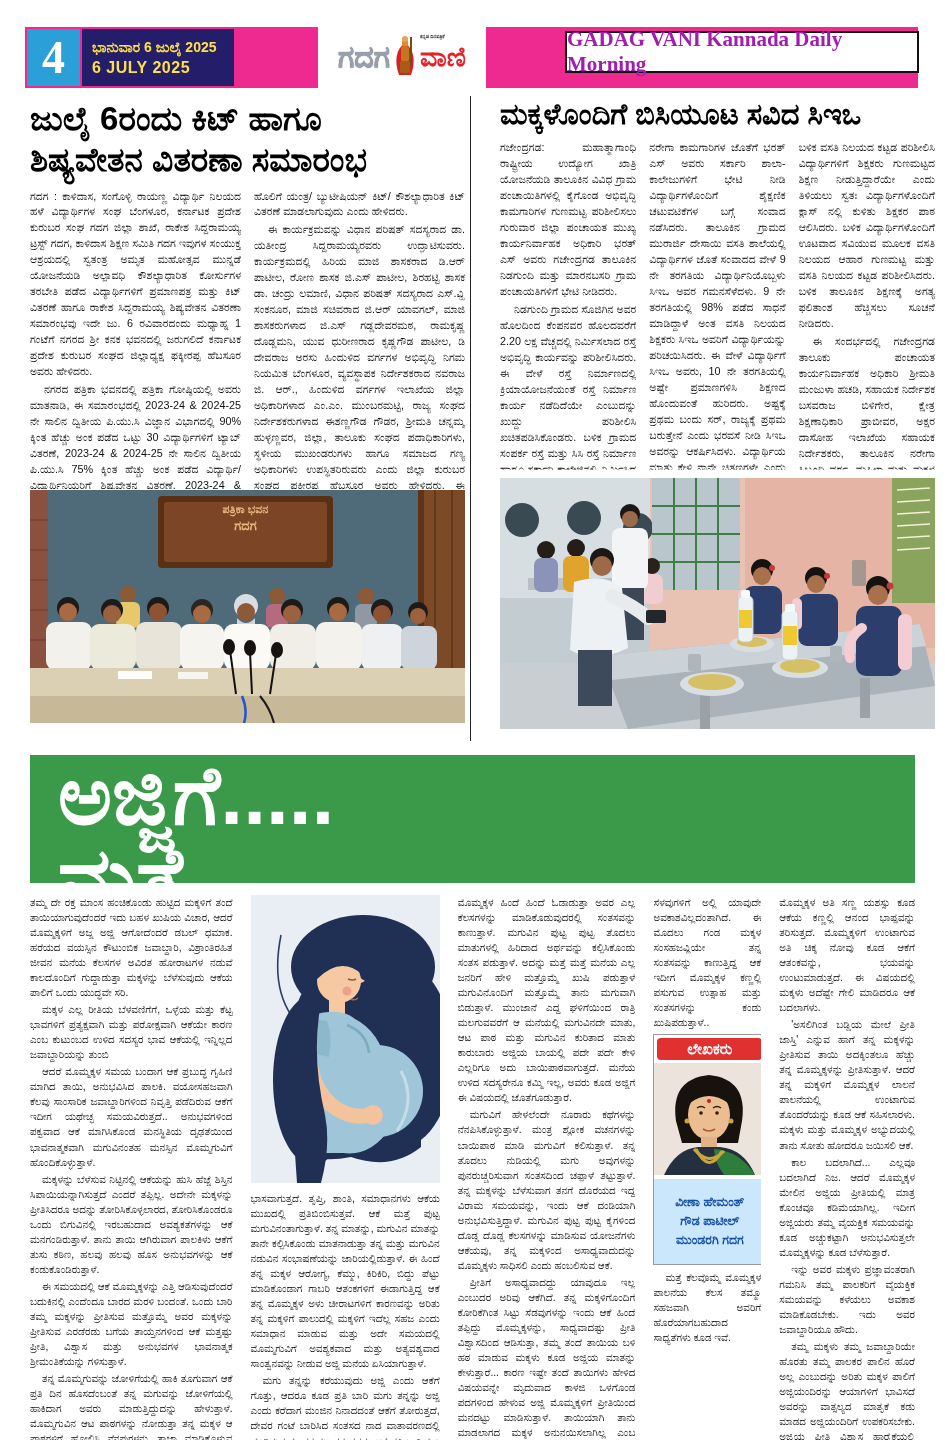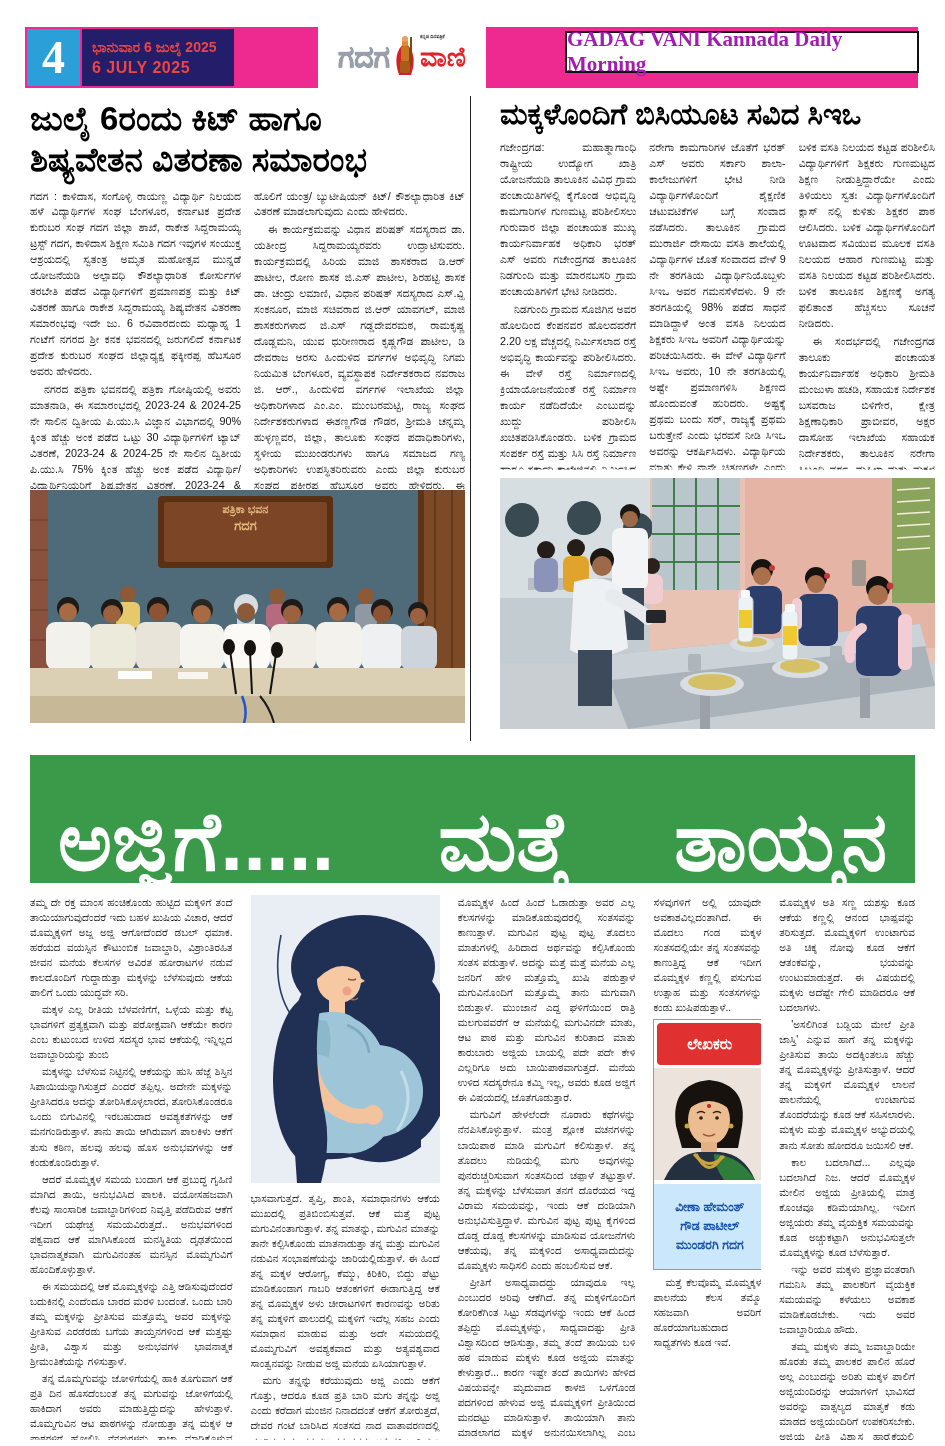--- a/index.html
+++ b/index.html
@@ -4,21 +4,21 @@
 <style>
   html,body{margin:0;padding:0;background:#fff;}
   .page{position:relative;width:945px;height:1446px;background:#fff;overflow:hidden;
         font-family:"Liberation Sans",sans-serif;color:#111;}
   
   .masthead{position:absolute;left:25px;top:27px;width:893px;height:61px;background:#ee2a90;}
   .mh-num{position:absolute;left:2px;top:2px;bottom:2px;width:53px;background:#2b9fd8;
           color:#fff;font-family:"Liberation Serif",serif;font-weight:bold;font-size:46px;
           display:flex;align-items:center;justify-content:center;}
   .mh-date{position:absolute;left:57px;top:2px;bottom:2px;width:152px;background:#241d69;
-           color:#ef4444;font-weight:bold;padding:9px 0 0 10px;box-sizing:border-box;line-height:1.35;}
+           color:#fde047;font-weight:bold;padding:9px 0 0 10px;box-sizing:border-box;line-height:1.35;}
   .mh-date .kn{font-size:14px;}
   .mh-date .en{font-size:16px;letter-spacing:.5px;}
   .mh-logo{position:absolute;left:293px;top:0;width:168px;height:61px;background:#fff;
            display:flex;align-items:center;justify-content:center;gap:2px;}
   .mh-logo .kn1{color:#9aa0ab;font-weight:800;font-size:30px;text-shadow:0 0 1px #4b4f57;}
   .mh-logo .kn2{color:#e62229;font-weight:800;font-size:27px;position:relative;}
   .mh-logo .tag{position:absolute;top:-9px;left:0;width:100%;font-size:5px;color:#222;
                 font-weight:bold;white-space:nowrap;}
   .mh-eng{position:absolute;left:540px;top:4px;width:350px;height:38px;background:#fff;
           border:2px solid #111;display:flex;align-items:center;justify-content:center;
@@ -40,32 +40,32 @@
   
   .photo{position:absolute;left:0;overflow:hidden;}
   .photo1{top:394px;width:435px;height:233px;}
   .photo2{top:382px;width:435px;height:251px;}
   .plaque-text{position:absolute;left:128px;top:12px;width:175px;text-align:center;
                color:#e4b87e;font-weight:bold;line-height:1.35;}
   .plaque-text .l1{font-size:11px;}
   .plaque-text .l2{font-size:13px;}
   
   .banner{position:absolute;left:30px;top:755px;width:885px;height:128px;background:#3a9a4a;
-          display:flex;align-items:flex-end;color:#fff;font-weight:800;font-size:82px;
-          padding:0 28px;box-sizing:border-box;justify-content:space-between;line-height:1;}
+          display:flex;align-items:flex-start;color:#fff;font-weight:800;font-size:82px;
+          padding:0 28px;box-sizing:border-box;justify-content:space-between;line-height:1;flex-direction:column;}
   
   .feature{position:absolute;left:30px;top:895px;width:885px;height:545px;display:flex;gap:18px;overflow:hidden;}
   .fcol{overflow:hidden;}
   .fcol p{margin:0 0 2px 0;font-size:10.3px;line-height:1.46;text-align:justify;text-indent:12px;}
   .fcol p.first{text-indent:0;}
   .fc1{width:212px;}  .fc2{width:198px;}  .fc3{width:186px;}  .fc4{width:113px;}  .fc5{width:142px;}
   .illus{width:198px;height:288px;margin-bottom:4px;}
   .authorbox{width:113px;border:1px solid #9a9a9a;background:#fff;margin:4px 0 5px 0;box-sizing:border-box;}
   .authorbox .lbl{margin:3px;background:#e03030;color:#fff;font-weight:bold;font-size:15px;
-                  text-align:center;border-radius:4px;padding:12px 0;}
+                  text-align:center;border-radius:4px;padding:2px 0;}
   .authorbox .name{background:#cbe7fb;color:#1450a8;font-weight:800;font-size:12.5px;
                    text-align:center;line-height:1.5;padding:14px 1px;}
 </style>
 </head>
 <body>
 
 <div class="page">
 
   <header class="masthead">
     <div class="mh-num">4</div>
@@ -302,22 +302,22 @@
   <div class="banner">
     <span>ಅಜ್ಜಿಗೆ.....</span>
     <span>ಮತ್ತೆ</span>
     <span>ತಾಯ್ತನ</span>
   </div>
 
   <section class="feature">
     <div class="fcol fc1">
       <p class="first">ತಮ್ಮ ದೇ ರಕ್ತ ಮಾಂಸ ಹಂಚಿಕೊಂಡು ಹುಟ್ಟಿದ ಮಕ್ಕಳಿಗೆ ತಂದೆ ತಾಯಿಯಾಗುವುದೆಂದರೆ ಇದು ಬಹಳ ಖುಷಿಯ ವಿಚಾರ, ಆದರೆ ಮೊಮ್ಮಕ್ಕಳಿಗೆ ಅಜ್ಜ ಅಜ್ಜಿ ಆಗೋದೆಂದರೆ ಡಬಲ್ ಧಮಾಕ. ಹರೆಯದ ವಯಸ್ಸಿನ ಕೌಟುಂಬಿಕ ಜವಾಬ್ದಾರಿ, ವಿಶ್ರಾಂತಿರಹಿತ ಜೀವನ ಮನೆಯ ಕೆಲಸಗಳ ಅವಿರತ ಹೋರಾಟಗಳ ನಡುವೆ ಕಾಲದೊಂದಿಗೆ ಗುದ್ದಾಡುತ್ತಾ ಮಕ್ಕಳನ್ನು ಬೆಳೆಸುವುದು ಆಕೆಯ ಪಾಲಿಗೆ ಒಂದು ಯುದ್ಧವೇ ಸರಿ.</p>
       <p>ಮಕ್ಕಳ ಎಲ್ಲ ರೀತಿಯ ಬೆಳವಣಿಗೆಗೆ, ಒಳ್ಳೆಯ ಮತ್ತು ಕೆಟ್ಟ ಭಾವಗಳಿಗೆ ಪ್ರತ್ಯಕ್ಷವಾಗಿ ಮತ್ತು ಪರೋಕ್ಷವಾಗಿ ಆಕೆಯೇ ಕಾರಣ ಎಂಬ ಕುಟುಂಬದ ಉಳಿದ ಸದಸ್ಯರ ಭಾವ ಆಕೆಯಲ್ಲಿ ಇನ್ನಿಲ್ಲದ ಜವಾಬ್ದಾರಿಯನ್ನು ತುಂಬಿ</p>
+      <p>ಆದರೆ ಮೊಮ್ಮಕ್ಕಳ ಸಮಯ ಬಂದಾಗ ಆಕೆ ಪ್ರಬುದ್ಧ ಗೃಹಿಣಿ ಮಾಗಿದ ತಾಯಿ, ಅನುಭವಿಸಿದ ಪಾಲಕಿ. ವಯೋಸಹಜವಾಗಿ ಕೆಲವು ಸಾಂಸಾರಿಕ ಜವಾಬ್ದಾರಿಗಳಿಂದ ನಿವೃತ್ತಿ ಪಡೆದಿರುವ ಆಕೆಗೆ ಇದೀಗ ಯಥೇಚ್ಛ ಸಮಯವಿರುತ್ತದೆ.. ಅನುಭವಗಳಿಂದ ಪಕ್ವವಾದ ಆಕೆ ಮಾಗಿಸಿಕೊಂಡ ಮನಸ್ಥಿತಿಯ ದೃಢತೆಯಿಂದ ಭಾವನಾತ್ಮಕವಾಗಿ ಮಗುವಿನಂತಹ ಮನಸ್ಸಿನ ಮೊಮ್ಮಗುವಿಗೆ ಹೊಂದಿಕೊಳ್ಳುತ್ತಾಳೆ.</p>
       <p>ಮಕ್ಕಳನ್ನು ಬೆಳೆಸುವ ನಿಟ್ಟಿನಲ್ಲಿ ಆಕೆಯನ್ನು ಹುಸಿ ಹೆಜ್ಜೆ ಶಿಸ್ತಿನ ಸಿಪಾಯಿಯನ್ನಾಗಿಸುತ್ತದೆ ಎಂದರೆ ತಪ್ಪಿಲ್ಲ. ಅದೇನೇ ಮಕ್ಕಳನ್ನು ಪ್ರೀತಿಸಿದರೂ ಅದನ್ನು ತೋರಿಸಿಕೊಳ್ಳಲಾರದ, ತೋರಿಸಿಕೊಂಡರೂ ಒಂದು ಬಿಗುವಿನಲ್ಲಿ ಇರಬಹುದಾದ ಅವಶ್ಯಕತೆಗಳನ್ನು ಆಕೆ ಮನಗಂಡಿರುತ್ತಾಳೆ. ತಾನು ತಾಯಿ ಆಗಿರುವಾಗ ಪಾಲಕಿಳು ಆಕೆಗೆ ತುಸು ಕಠಿಣ, ಹಲವು ಹಲವು ಹೊಸ ಅನುಭವಗಳನ್ನು ಆಕೆ ಕಂಡುಕೊಂಡಿರುತ್ತಾಳೆ.</p>
-      <p>ಆದರೆ ಮೊಮ್ಮಕ್ಕಳ ಸಮಯ ಬಂದಾಗ ಆಕೆ ಪ್ರಬುದ್ಧ ಗೃಹಿಣಿ ಮಾಗಿದ ತಾಯಿ, ಅನುಭವಿಸಿದ ಪಾಲಕಿ. ವಯೋಸಹಜವಾಗಿ ಕೆಲವು ಸಾಂಸಾರಿಕ ಜವಾಬ್ದಾರಿಗಳಿಂದ ನಿವೃತ್ತಿ ಪಡೆದಿರುವ ಆಕೆಗೆ ಇದೀಗ ಯಥೇಚ್ಛ ಸಮಯವಿರುತ್ತದೆ.. ಅನುಭವಗಳಿಂದ ಪಕ್ವವಾದ ಆಕೆ ಮಾಗಿಸಿಕೊಂಡ ಮನಸ್ಥಿತಿಯ ದೃಢತೆಯಿಂದ ಭಾವನಾತ್ಮಕವಾಗಿ ಮಗುವಿನಂತಹ ಮನಸ್ಸಿನ ಮೊಮ್ಮಗುವಿಗೆ ಹೊಂದಿಕೊಳ್ಳುತ್ತಾಳೆ.</p>
       <p>ಈ ಸಮಯದಲ್ಲಿ ಆಕೆ ಮೊಮ್ಮಕ್ಕಳನ್ನು ಎತ್ತಿ ಆಡಿಸುವುದೆಂದರೆ ಬದುಕಿನಲ್ಲಿ ಎಂದೆಂದೂ ಬಾರದ ಮರಳಿ ಬಂದಂತೆ. ಒಂದು ಬಾರಿ ತಮ್ಮ ಮಕ್ಕಳನ್ನು ಪ್ರೀತಿಸುವ ಮತ್ತೊಮ್ಮೆ ಅವರ ಮಕ್ಕಳನ್ನು ಪ್ರೀತಿಸುವ ಎರಡೆರಡು ಬಗೆಯ ತಾಯ್ತನಗಳಿಂದ ಆಕೆ ಮತ್ತಷ್ಟು ಪ್ರೀತಿ, ವಿಶ್ವಾಸ ಮತ್ತು ಅನುಭವಗಳ ಭಾವನಾತ್ಮಕ ಶ್ರೀಮಂತಿಕೆಯನ್ನು ಗಳಿಸುತ್ತಾಳೆ.</p>
       <p>ತನ್ನ ಮೊಮ್ಮಗುವನ್ನು ಜೋಳಿಗೆಯಲ್ಲಿ ಹಾಕಿ ತೂಗುವಾಗ ಆಕೆ ಪ್ರತಿ ದಿನ ಹೊಸದೆಂಬಂತೆ ತನ್ನ ಮಗುವನ್ನು ಜೋಳಿಗೆಯಲ್ಲಿ ಹಾಕಿದಾಗ ಅವರು ಮಾಡುತ್ತಿದ್ದುದನ್ನು ಹೇಳುತ್ತಾಳೆ. ಮೊಮ್ಮಗುವಿನ ಆಟ ಪಾಠಗಳನ್ನು ನೋಡುತ್ತಾ ತನ್ನ ಮಕ್ಕಳ ಆ ಪಾಠಗಳಿಗೆ ಹೋಲಿಸಿ ನೆನಪುಗಳನ್ನು ತಾಜಾ ಮಾಡಿಕೊಳ್ಳುವ ಮೂಲಕ ಮರಳಿ ತನ್ನ ಯೌವನದ ಆ ದಿನಗಳನ್ನು ಕಾಣುತ್ತಾಳೆ. ಆಕೆಯ ಮನಸ್ಸು ಮುದಗೊಳ್ಳುತ್ತದೆ, ಚೇತೋಹಾರಿಯಾಗುತ್ತಾಳೆ. ಗಾಳಿಗೆ ಇಟ್ಟಿಗೆ ಪುಸ್ತಕದ ಪುಟಗಳು ಸಮನೆ ಹೊರಳುವಂತೆ ವರ್ತನೆಗಳು ಉರುಳಿ ಹೋಗುವವನ್ನು ಆಕೆ ಕಂಡಿದ್ದಾಳೆ. ಇದೀಗ ಜೀವನದ ಸಂಧ್ಯಾಕಾಲದಲ್ಲಿ ತನ್ನ ಮೊಮ್ಮಕ್ಕಳನ್ನು ಎತ್ತಿ ಆಡಿಸುವಾಗ ಆಕೆಗೆ ಸಮಯ ಎಷ್ಟು ಬೇಗ ಸರಿದು ಹೋಯಿತು ಎಂಬುದರ ಅನುಭವವಾಗುತ್ತದೆ. ಮೊಮ್ಮಗುವನ್ನು ತನ್ನ ಎಂಗಳಿಕೆಯಿಂದ ಲಾಲಿ ಹಾಡಿ ಮಲಗಿಸುತ್ತಿದ್ದವಳೇ ಕಾಲ ತಪ್ಪಿಸುವಾಗಿದೆ ಎಂಬಂತೆ ಆಕೆಗೆ</p>
     </div>
     <div class="fcol fc2">
       
       <svg class="illus" viewBox="0 0 198 288">
         <rect width="198" height="288" fill="#e9eef5"></rect>
         <path d="M30 40 Q20 90 40 120 Q18 160 34 210" stroke="#2a3f66" stroke-width="1.6" fill="none"></path>
         <path d="M150 30 Q175 60 162 100 Q185 140 170 190" stroke="#2a3f66" stroke-width="1.6" fill="none"></path>
 
@@ -349,21 +349,21 @@
       <p class="first">ಭಾಸವಾಗುತ್ತದೆ. ತೃಪ್ತಿ, ಶಾಂತಿ, ಸಮಾಧಾನಗಳು ಆಕೆಯ ಮುಖದಲ್ಲಿ ಪ್ರತಿಬಿಂಬಿಸುತ್ತವೆ. ಆಕೆ ಮತ್ತೆ ಪುಟ್ಟ ಮಗುವಿನಂತಾಗುತ್ತಾಳೆ. ತನ್ನ ಮಾತನ್ನು, ಮಗುವಿನ ಮಾತನ್ನು ತಾನೇ ಕಲ್ಪಿಸಿಕೊಂಡು ಮಾತನಾಡುತ್ತಾ ತನ್ನ ಮತ್ತು ಮಗುವಿನ ನಡುವಿನ ಸಂಭಾಷಣೆಯನ್ನು ಜಾರಿಯಲ್ಲಿಡುತ್ತಾಳೆ. ಈ ಹಿಂದೆ ತನ್ನ ಮಕ್ಕಳ ಆರೋಗ್ಯ, ಕೆಮ್ಮು, ಕಿರಿಕಿರಿ, ಬಿದ್ದು ಪೆಟ್ಟು ಮಾಡಿಕೊಂಡಾಗ ಗಾಬರಿ ಆತಂಕಗಳಿಗೆ ಈಡಾಗುತ್ತಿದ್ದ ಆಕೆ ತನ್ನ ಮೊಮ್ಮಕ್ಕಳ ಅಳು ಚೀರಾಟಗಳಿಗೆ ಕಾರಣವನ್ನು ಅರಿತು ತನ್ನ ಮಕ್ಕಳಿಗೆ ಪಾಲುದಲ್ಲಿ ಮಕ್ಕಳಿಗೆ ಇದೆಲ್ಲ ಸಹಜ ಎಂದು ಸಮಾಧಾನ ಮಾಡುವ ಮತ್ತು ಅದೇ ಸಮಯದಲ್ಲಿ ಮೊಮ್ಮಗುವಿಗೆ ಅವಶ್ಯಕವಾದ ಮತ್ತು ಅತ್ಯವಶ್ಯವಾದ ಸಾಂತ್ವನವನ್ನು ನೀಡುವ ಅಜ್ಜಿ ಮನೆಯ ಏಸಿಯಾಗುತ್ತಾಳೆ.</p>
       <p>ಮಗು ತನ್ನನ್ನು ಕರೆಯುವುದು ಅಜ್ಜಿ ಎಂದು ಆಕೆಗೆ ಗೊತ್ತು, ಆದರೂ ಕೂಡ ಪ್ರತಿ ಬಾರಿ ಮಗು ತನ್ನನ್ನು ಅಜ್ಜಿ ಎಂದು ಕರೆದಾಗ ಮಂಜಿನ ನಿನಾದದಂತೆ ಆಕೆಗೆ ತೋರುತ್ತದೆ, ದೇವರ ಗಂಟೆ ಬಾರಿಸಿದ ಸಂತಸದ ನಾದ ವಾತಾವರಣದಲ್ಲಿ ಮುಡಿಸುವ ಸುಂದರ ಶಬ್ದ ತರಂಗವನ್ನು ಆಕೆ ಪ್ರತಿ ಬಾರಿಯೂ ಅನುಭವಿಸುತ್ತಾಳೆ ಮತ್ತು ಪುಲಕಿತಗೊಳ್ಳುತ್ತಾಳೆ. ಅನ್ನಿಲ್ಲ ಕೆಲಸ ಕಾರ್ಯಗಳನ್ನು ಹಿಂದಿಕ್ಕಿ ಮಗುವಿನ ಅಮೃತಗಳಿಗೆ ಓಗೊಡುತ್ತಾಳೆ.</p>
       
     </div>
     <div class="fcol fc3">
       <p class="first">ಮೊಮ್ಮಕ್ಕಳ ಹಿಂದೆ ಹಿಂದೆ ಓಡಾಡುತ್ತಾ ಅವರ ಎಲ್ಲ ಕೆಲಸಗಳನ್ನು ಮಾಡಿಕೊಡುವುದರಲ್ಲಿ ಸಂತಸವನ್ನು ಕಾಣುತ್ತಾಳೆ. ಮಗುವಿನ ಪುಟ್ಟ ಪುಟ್ಟ ತೊದಲು ಮಾತುಗಳಲ್ಲಿ ಹಿರಿದಾದ ಅರ್ಥವನ್ನು ಕಲ್ಪಿಸಿಕೊಂಡು ಸಂತಸ ಪಡುತ್ತಾಳೆ. ಅದನ್ನು ಮತ್ತೆ ಮತ್ತೆ ಮನೆಯ ಎಲ್ಲ ಜನರಿಗೆ ಹೇಳಿ ಮತ್ತೊಮ್ಮೆ ಖುಷಿ ಪಡುತ್ತಾಳೆ ಮಗುವಿನೊಂದಿಗೆ ಮತ್ತೊಮ್ಮೆ ತಾನು ಮಗುವಾಗಿ ಬಿಡುತ್ತಾಳೆ. ಮುಂಜಾನೆ ಎದ್ದ ಘಳಿಗೆಯಿಂದ ರಾತ್ರಿ ಮಲಗುವವರೆಗೆ ಆ ಮನೆಯಲ್ಲಿ ಮಗುವಿನದೇ ಮಾತು, ಆಟ ಪಾಠ ಮತ್ತು ಮಗುವಿನ ಕುರಿತಾದ ಮಾತು ಕಾರುಬಾರು ಅಜ್ಜಿಯ ಬಾಯಲ್ಲಿ ಪದೇ ಪದೇ ಕೇಳಿ ಎಲ್ಲರಿಗೂ ಅದು ಬಾಯಿಪಾಠವಾಗುತ್ತದೆ. ಮನೆಯ ಉಳಿದ ಸದಸ್ಯರೇನೂ ಕಮ್ಮಿ ಇಲ್ಲ, ಅವರು ಕೂಡ ಅಜ್ಜಿಗೆ ಈ ವಿಷಯದಲ್ಲಿ ಜೊತೆಗೂಡುತ್ತಾರೆ.</p>
       <p>ಮಗುವಿಗೆ ಹೇಳಲೆಂದೇ ನೂರಾರು ಕಥೆಗಳನ್ನು ನೆನಪಿಸಿಕೊಳ್ಳುತ್ತಾಳೆ. ಮಂತ್ರ ಶ್ಲೋಕ ವಚನಗಳನ್ನು ಬಾಯಿಪಾಠ ಮಾಡಿ ಮಗುವಿಗೆ ಕಲಿಸುತ್ತಾಳೆ. ತನ್ನ ತೊದಲು ನುಡಿಯಲ್ಲಿ ಮಗು ಅವುಗಳನ್ನು ಪುನರುಚ್ಚರಿಸುವಾಗ ಸಂತಸದಿಂದ ಚಪ್ಪಾಳೆ ತಟ್ಟುತ್ತಾಳೆ. ತನ್ನ ಮಕ್ಕಳನ್ನು ಬೆಳೆಸುವಾಗ ತನಗೆ ದೊರೆಯದ ಇದ್ದ ವಿರಾಮ ಸಮಯವನ್ನು, ಇಂದು ಆಕೆ ದಂಡಿಯಾಗಿ ಅನುಭವಿಸುತ್ತಿದ್ದಾಳೆ. ಮಗುವಿನ ಪುಟ್ಟ ಪುಟ್ಟ ಕೈಗಳಿಂದ ದೊಡ್ಡ ದೊಡ್ಡ ಕೆಲಸಗಳನ್ನು ಮಾಡಿಸುವ ಯೋಜನೆಗಳು ಆಕೆಯವು, ತನ್ನ ಮಕ್ಕಳಿಂದ ಅಸಾಧ್ಯವಾದುದನ್ನು ಮೊಮ್ಮಕ್ಕಳು ಸಾಧಿಸಲಿ ಎಂದು ಹಂಬಲಿಸುವ ಆಕೆ.</p>
       <p>ಪ್ರೀತಿಗೆ ಅಸಾಧ್ಯವಾದದ್ದು ಯಾವುದೂ ಇಲ್ಲ ಎಂಬುದರ ಅರಿವು ಆಕೆಗಿದೆ. ತನ್ನ ಮಕ್ಕಳಿಗೊಂದಿಗೆ ಕೋರಿಕೆಗಿಂತ ಸಿಟ್ಟು ಸೆಡವುಗಳನ್ನು ಇಂದು ಆಕೆ ಹಿಂದೆ ತಪ್ಪಿದ್ದು ಮೊಮ್ಮಕ್ಕಳನ್ನು, ಸಾಧ್ಯವಾದಷ್ಟು ಪ್ರೀತಿ ವಿಶ್ವಾಸದಿಂದ ಆಡಿಸುತ್ತಾ, ತಮ್ಮ ತಂದೆ ತಾಯಿಯ ಬಳಿ ಹಠ ಮಾಡುವ ಮಕ್ಕಳು ಕೂಡ ಅಜ್ಜಿಯ ಮಾತನ್ನು ಕೇಳುತ್ತಾರೆ... ಕಾರಣ ಇಷ್ಟೇ ತಂದೆ ತಾಯಿಗಳು ಹೇಳಿದ ವಿಷಯವನ್ನೇ ಮೃದುವಾದ ಕಾಳಜಿ ಒಳಗೊಂಡ ಪದಗಳಿಂದ ಹೇಳುವ ಅಜ್ಜಿ ಮೊಮ್ಮಕ್ಕಳಿಗೆ ಪ್ರೀತಿಯಿಂದ ಮನದಟ್ಟು ಮಾಡಿಸುತ್ತಾಳೆ. ತಾಯಿಯಾಗಿ ತಾನು ಮಾಡಲಾಗದ ಮಕ್ಕಳ ಅನುನಯಿಸಲಾಗಿಲ್ಲ ಎಂಬ ಕೊರಗು ಆಕೆಯದ್ದಾದರೆ ಅಜ್ಜಿಯಾಗಿ ಆಕೆ ಯಶಸ್ವಿಯಾಗಿದ್ದಾಳೆ. ಈ ಹಿಂದೆ ಆಕೆಗೆ ತನಗೆ ಎಲ್ಲವೂ ತಿಳಿದಿದೆ ತಾನು ಪಡೆದ ಎಂಬ ಭಾವವಿತ್ತು. ಆದರೆ ಆಕೆ ಇದೀಗ ತನ್ನ ಮೊಮ್ಮಕ್ಕಳೊಂದಿಗೆ ಹೊಸತಾಗಿ ಎಲ್ಲವನ್ನು ಕಲಿಯುತ್ತಿದ್ದಾಳೆ. ಆಕೆಯ ಹೃದಯ ಪ್ರೀತಿ ಪ್ರೇಮ ವಿಶ್ವಾಸಗಳ ಗಣಿಯಾಗಿದೆ ಸಿಟ್ಟು</p>
     </div>
     <div class="fcol fc4">
-      <p class="first">ಸೆಳವುಗಳಿಗೆ ಅಲ್ಲಿ ಯಾವುದೇ ಅವಕಾಶವಿಲ್ಲದಂತಾಗಿದೆ. ಈ ಮೊದಲು ಗಂಡ ಮಕ್ಕಳ ಸಂತಸದಲ್ಲಿಯೇ ತನ್ನ ಸಂತಸವನ್ನು ಕಾಣುತ್ತಿದ್ದ ಆಕೆ ಇದೀಗ ಮೊಮ್ಮಕ್ಕಳ ಕಣ್ಣಲ್ಲಿ ಪಸುಗುವ ಉತ್ಸಾಹ ಮತ್ತು ಸಂತಸಗಳನ್ನು ಕಂಡು ಖುಷಿಪಡುತ್ತಾಳೆ..</p>
+      <p class="first">ಸೆಳವುಗಳಿಗೆ ಅಲ್ಲಿ ಯಾವುದೇ ಅವಕಾಶವಿಲ್ಲದಂತಾಗಿದೆ. ಈ ಮೊದಲು ಗಂಡ ಮಕ್ಕಳ ಸಂಸಹಜವ್ಲಿಯೇ ತನ್ನ ಸಂತಸವನ್ನು ಕಾಣುತ್ತಿದ್ದ ಆಕೆ ಇದೀಗ ಮೊಮ್ಮಕ್ಕಳ ಕಣ್ಣಲ್ಲಿ ಪಸುಗುವ ಉತ್ಸಾಹ ಮತ್ತು ಸಂತಸಗಳನ್ನು ಕಂಡು ಖುಷಿಪಡುತ್ತಾಳೆ..</p>
       <div class="authorbox">
         <div class="lbl">ಲೇಖಕರು</div>
         <svg width="111" height="112" viewBox="0 0 111 112">
           <rect width="111" height="112" fill="#ece4dc"></rect>
           <path d="M22 58 Q16 16 55 12 Q94 16 88 58 L84 80 L28 80 Z" fill="#17120e"></path>
           <ellipse cx="55" cy="52" rx="21" ry="25" fill="#edbd92"></ellipse>
           <path d="M36 40 Q55 26 74 40 L74 32 Q55 20 36 32 Z" fill="#17120e"></path>
           <circle cx="55" cy="38" r="2" fill="#b52222"></circle>
           <circle cx="47" cy="50" r="1.8" fill="#2b1c12"></circle>
             <circle cx="63" cy="50" r="1.8" fill="#2b1c12"></circle>

